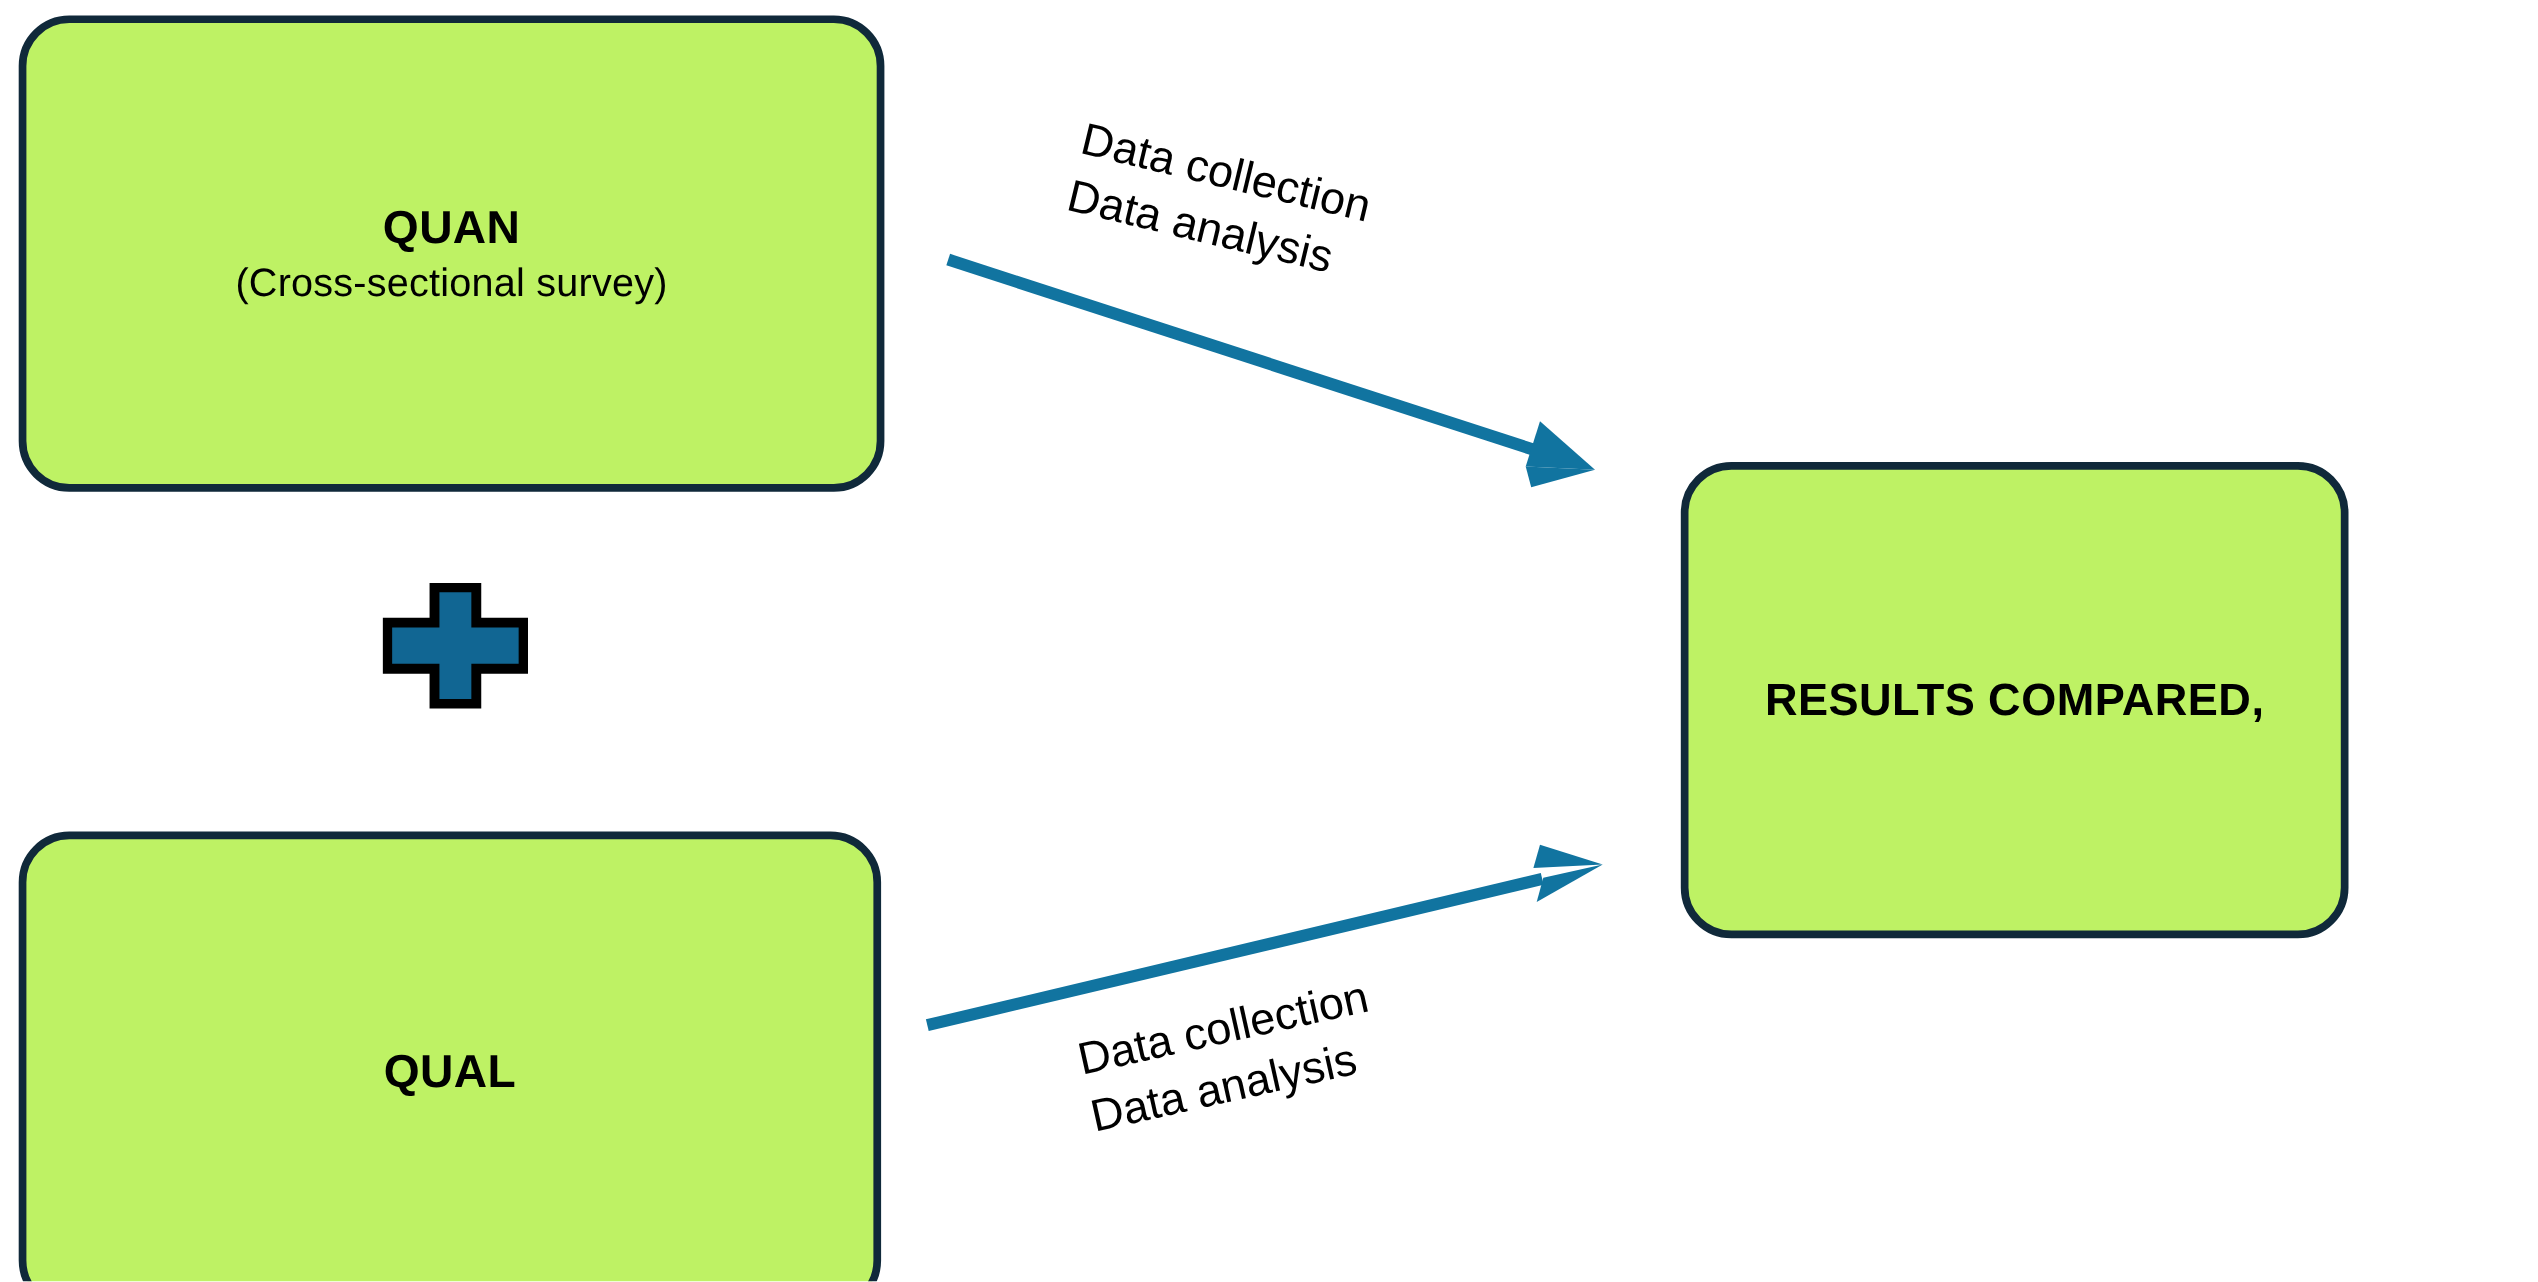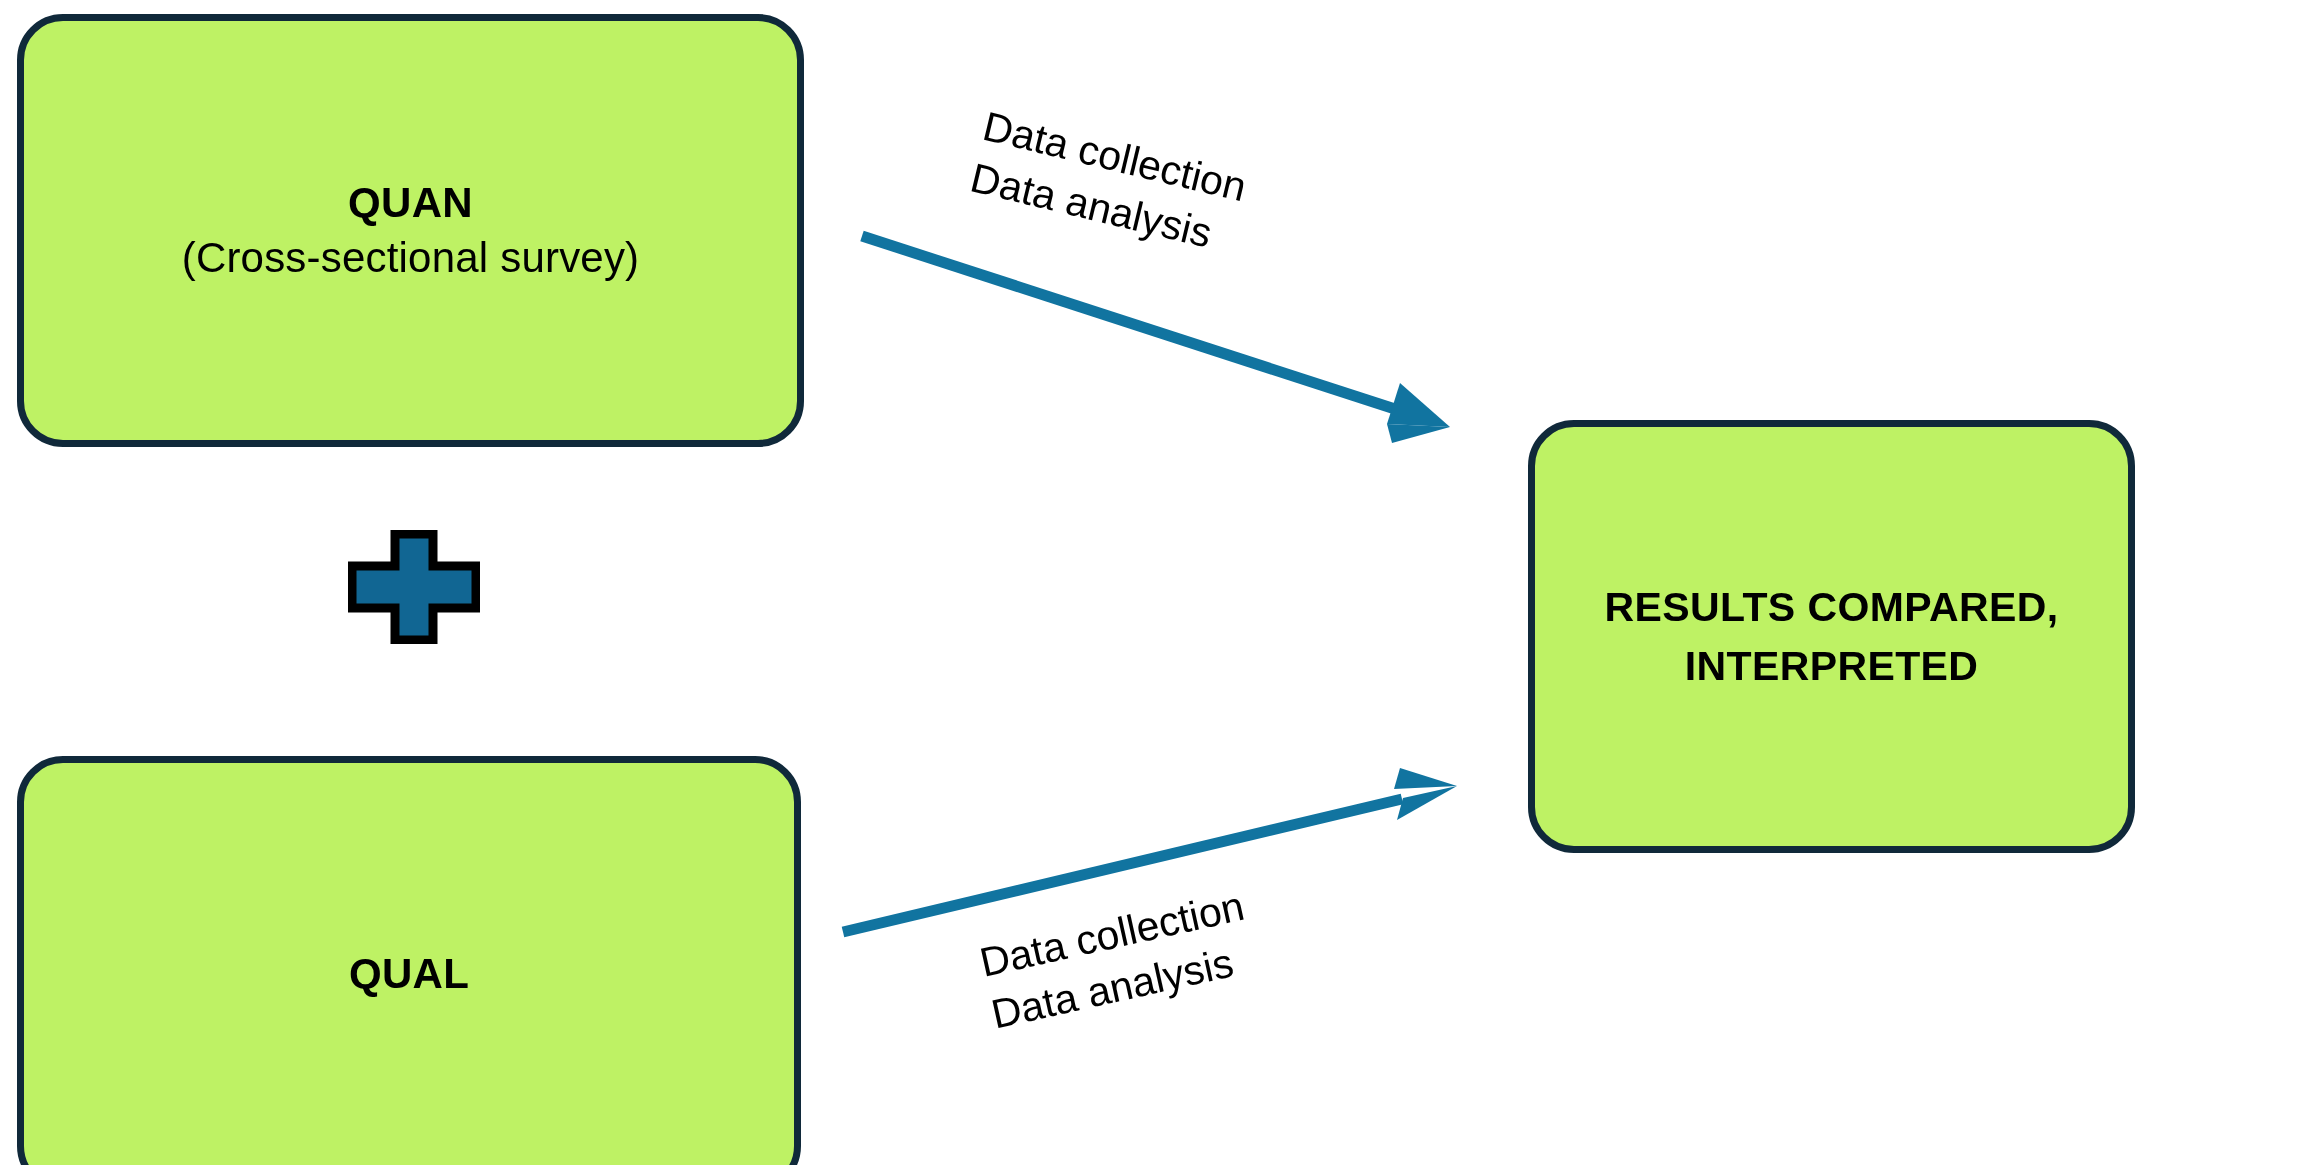--- a/index.html
+++ b/index.html
@@ -49,21 +49,21 @@
     width: 607px;
     height: 433px;
   }
   .node-title {
     font-size: 42px;
     font-weight: bold;
     line-height: 1.30;
     letter-spacing: 0.3px;
   }
   .node-sub {
-    font-size: 42px;
+    font-size: 36px;
     font-weight: normal;
     line-height: 1.30;
     letter-spacing: 0.2px;
   }
   .results-line {
     font-size: 41px;
     font-weight: bold;
     line-height: 1.42;
     letter-spacing: 0.4px;
   }
@@ -118,21 +118,20 @@
       <path d="M47 4 L85 4 L85 36 L128 36 L128 78 L85 78 L85 110 L47 110 L47 78 L4 78 L4 36 L47 36 Z" fill="#116693" stroke="#000000" stroke-width="9" stroke-linejoin="miter"></path>
     </svg>
   </div>
 
   <div class="node-box" id="qual-box">
     <div class="node-title">QUAL</div>
   </div>
 
   <div class="node-box" id="results-box">
     <div class="results-line">RESULTS COMPARED,</div>
-    <div class="results-line">INTERPRETED</div>
   </div>
 
   <svg id="arrow-layer" viewBox="0 0 2307 1165" xmlns="http://www.w3.org/2000/svg">
     <g>
       <line x1="862" y1="236" x2="1398" y2="410" stroke="#1174a0" stroke-width="11" stroke-linecap="butt"></line>
       <path d="M1450 427 L1387 424 L1400 383 Z" fill="#1174a0"></path>
       <path d="M1450 427 L1392 443 L1387 424 Z" fill="#1174a0"></path>
     </g>
     <g>
       <line x1="843" y1="932" x2="1402" y2="799" stroke="#1174a0" stroke-width="11" stroke-linecap="butt"></line>

